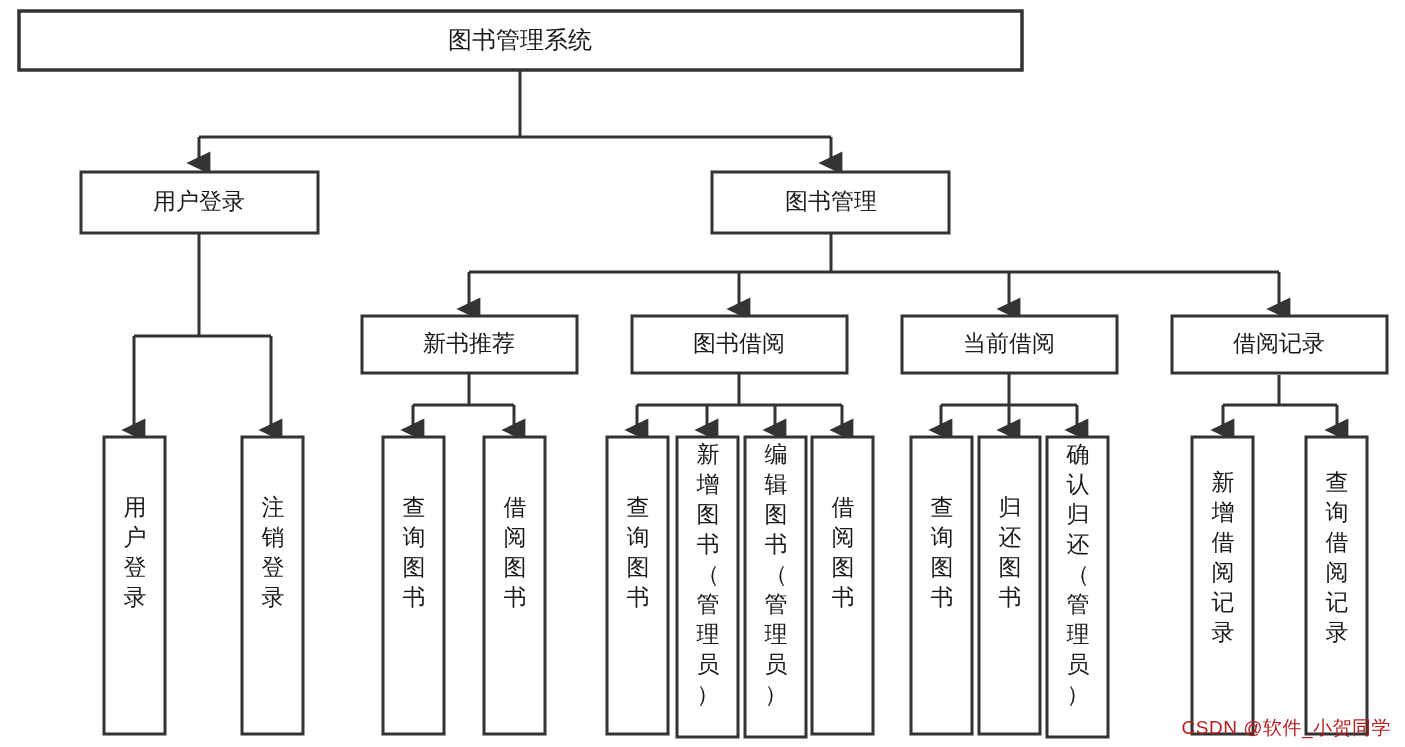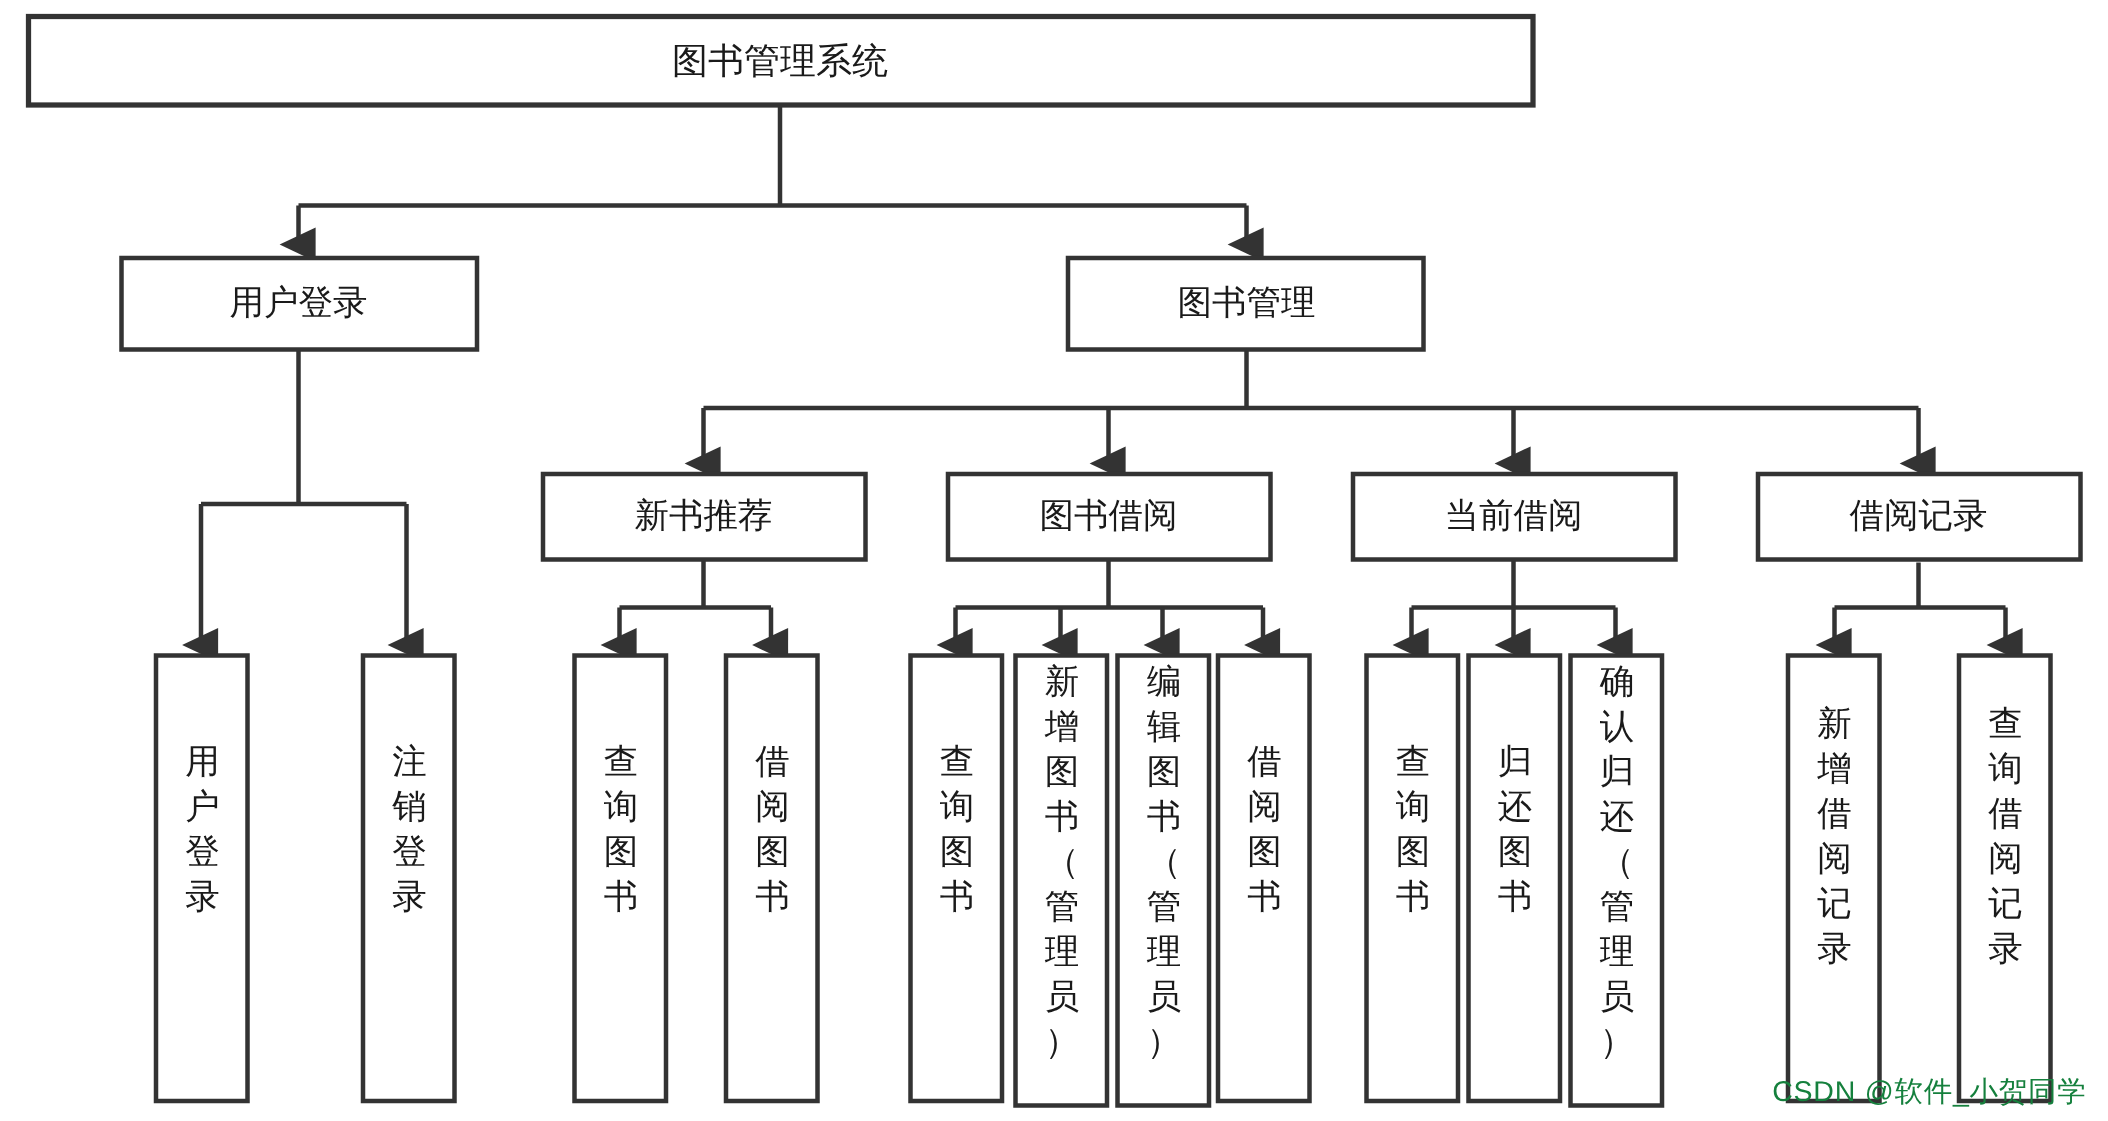--- a/index.html
+++ b/index.html
@@ -56,21 +56,21 @@
     font-family: "Liberation Sans", "DejaVu Sans", sans-serif;
     font-size: 23px;
     text-anchor: middle;
   }
   .watermark {
     position: absolute;
     right: 14px;
     bottom: 6px;
     font-family: "Liberation Sans", "DejaVu Sans", sans-serif;
     font-size: 19px;
-    color: #15803d;
+    color: #b91c1c;
     letter-spacing: 0.5px;
     white-space: nowrap;
     pointer-events: none;
     user-select: none;
   }
 </style>
 </head>
 <body>
 
 <div id="diagram-root">

